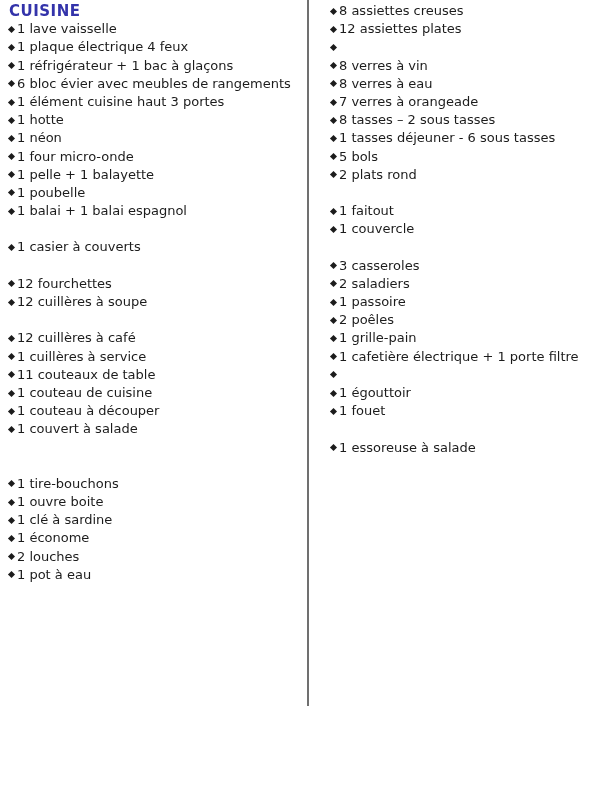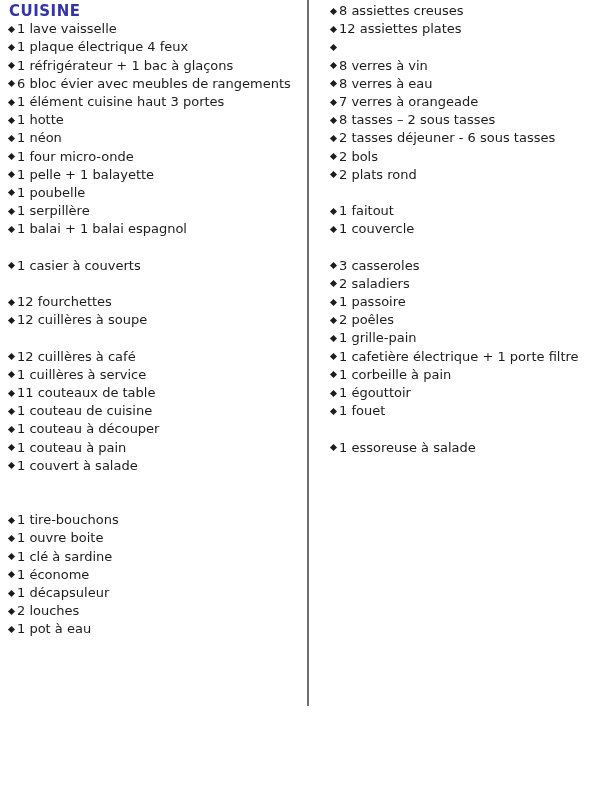--- a/index.html
+++ b/index.html
@@ -101,24 +101,20 @@
         <div class="line">
           <span class="bullet"></span>
           <span class="txt">1 pelle + 1 balayette</span>
         </div>
         <div class="line">
           <span class="bullet"></span>
           <span class="txt">1 poubelle</span>
         </div>
         <div class="line">
           <span class="bullet"></span>
-          <span class="txt">1 serpillère</span>
-        </div>
-        <div class="line">
-          <span class="bullet"></span>
           <span class="txt">1 balai + 1 balai espagnol</span>
         </div>
         <div class="line"></div>
         <div class="line">
           <span class="bullet"></span>
           <span class="txt">1 casier à couverts</span>
         </div>
         <div class="line"></div>
         <div class="line">
           <span class="bullet"></span>
@@ -144,47 +140,39 @@
         <div class="line">
           <span class="bullet"></span>
           <span class="txt">1 couteau de cuisine</span>
         </div>
         <div class="line">
           <span class="bullet"></span>
           <span class="txt">1 couteau à découper</span>
         </div>
         <div class="line">
           <span class="bullet"></span>
-          <span class="txt">1 couteau à pain</span>
-        </div>
-        <div class="line">
-          <span class="bullet"></span>
           <span class="txt">1 couvert à salade</span>
         </div>
         <div class="line"></div>
         <div class="line"></div>
         <div class="line">
           <span class="bullet"></span>
           <span class="txt">1 tire-bouchons</span>
         </div>
         <div class="line">
           <span class="bullet"></span>
           <span class="txt">1 ouvre boite</span>
         </div>
         <div class="line">
           <span class="bullet"></span>
           <span class="txt">1 clé à sardine</span>
         </div>
         <div class="line">
           <span class="bullet"></span>
           <span class="txt">1 économe</span>
-        </div>
-        <div class="line">
-          <span class="bullet"></span>
-          <span class="txt">1 décapsuleur</span>
         </div>
         <div class="line">
           <span class="bullet"></span>
           <span class="txt">2 louches</span>
         </div>
         <div class="line">
           <span class="bullet"></span>
           <span class="txt">1 pot à eau</span>
         </div>
       </div>
@@ -214,25 +202,25 @@
         <div class="line">
           <span class="bullet"></span>
           <span class="txt">7 verres à orangeade</span>
         </div>
         <div class="line">
           <span class="bullet"></span>
           <span class="txt">8 tasses – 2 sous tasses</span>
         </div>
         <div class="line">
           <span class="bullet"></span>
-          <span class="txt">2 tasses déjeuner - 6 sous tasses</span>
-        </div>
-        <div class="line">
-          <span class="bullet"></span>
-          <span class="txt">2 bols</span>
+          <span class="txt">1 tasses déjeuner - 6 sous tasses</span>
+        </div>
+        <div class="line">
+          <span class="bullet"></span>
+          <span class="txt">5 bols</span>
         </div>
         <div class="line">
           <span class="bullet"></span>
           <span class="txt">2 plats rond</span>
         </div>
         <div class="line"></div>
         <div class="line">
           <span class="bullet"></span>
           <span class="txt">1 faitout</span>
         </div>
@@ -260,21 +248,20 @@
         <div class="line">
           <span class="bullet"></span>
           <span class="txt">1 grille-pain</span>
         </div>
         <div class="line">
           <span class="bullet"></span>
           <span class="txt">1 cafetière électrique + 1 porte filtre</span>
         </div>
         <div class="line">
           <span class="bullet"></span>
-          <span class="txt">1 corbeille à pain</span>
         </div>
         <div class="line">
           <span class="bullet"></span>
           <span class="txt">1 égouttoir</span>
         </div>
         <div class="line">
           <span class="bullet"></span>
           <span class="txt">1 fouet</span>
         </div>
         <div class="line"></div>

